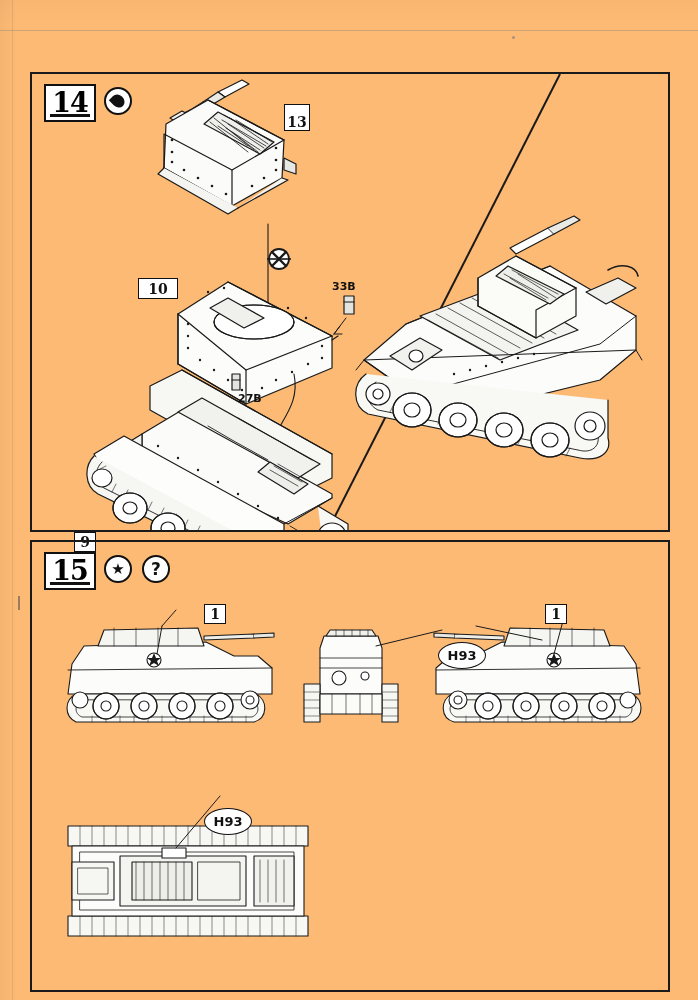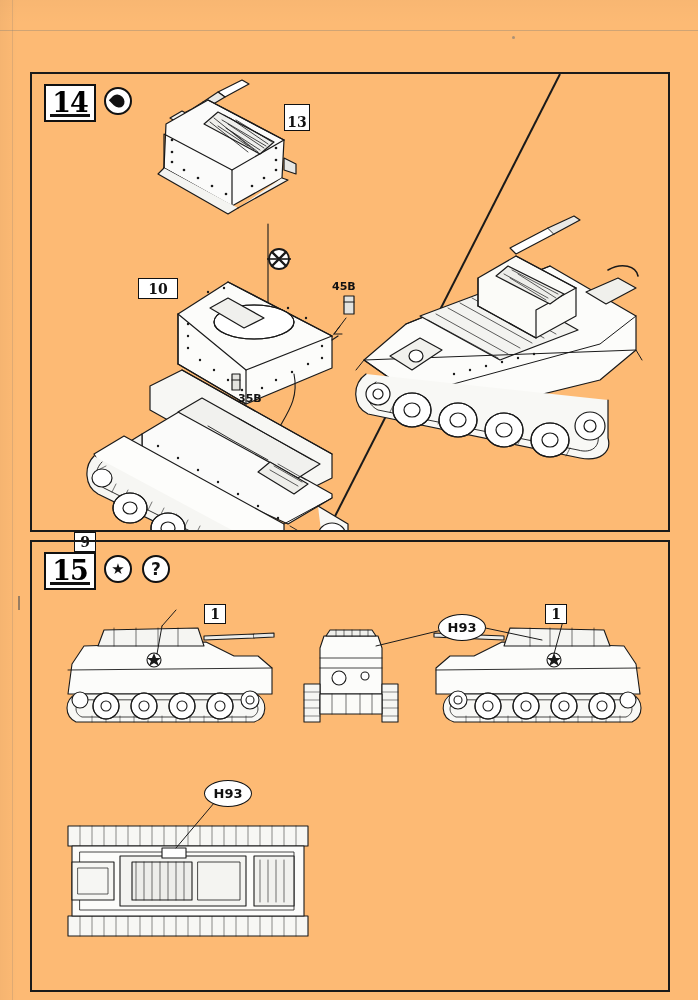--- a/index.html
+++ b/index.html
@@ -136,20 +136,21 @@
     background: #fff;
     border-radius: 50%;
     font-family: "DejaVu Sans", sans-serif;
     font-weight: bold;
     font-size: 13px;
     color: #111;
     display: flex;
     align-items: center;
     justify-content: center;
     box-sizing: border-box;
+    margin-top: 28px;
   }
   .plain-label {
     position: absolute;
     font-family: "DejaVu Sans", sans-serif;
     font-size: 11px;
     font-weight: bold;
     color: #111;
   }
   svg { display: block; }
   .art {
@@ -452,24 +453,24 @@
     <div class="part-box" style="left:252px; top:30px; width:26px; height:27px;align-items:flex-end;">
       <span>13</span>
     </div>
     <div class="part-box" style="left:106px; top:204px; width:40px; height:21px;">
       <span>10</span>
     </div>
     <div class="part-box" style="left:42px; top:458px; width:22px; height:20px;">
       <span>9</span>
     </div>
     <div class="plain-label" style="left:300px; top:206px;">
-      <span>45B</span>
+      <span>33B</span>
     </div>
     <div class="plain-label" style="left:206px; top:318px;">
-      <span>35B</span>
+      <span>27B</span>
     </div>
 
     <svg class="no-x" style="left:234px; top:172px;" viewBox="0 0 26 26">
       <circle cx="13" cy="13" r="10" fill="#fff" stroke="#1a1a1a" stroke-width="1.8"></circle>
       <path d="M6 6 L20 20 M20 6 L6 20" stroke="#1a1a1a" stroke-width="2.4" stroke-linecap="round"></path>
       <path d="M1 13 L25 13" stroke="#1a1a1a" stroke-width="1.6"></path>
     </svg>
   </div>
 
   <div class="frame step-15">

